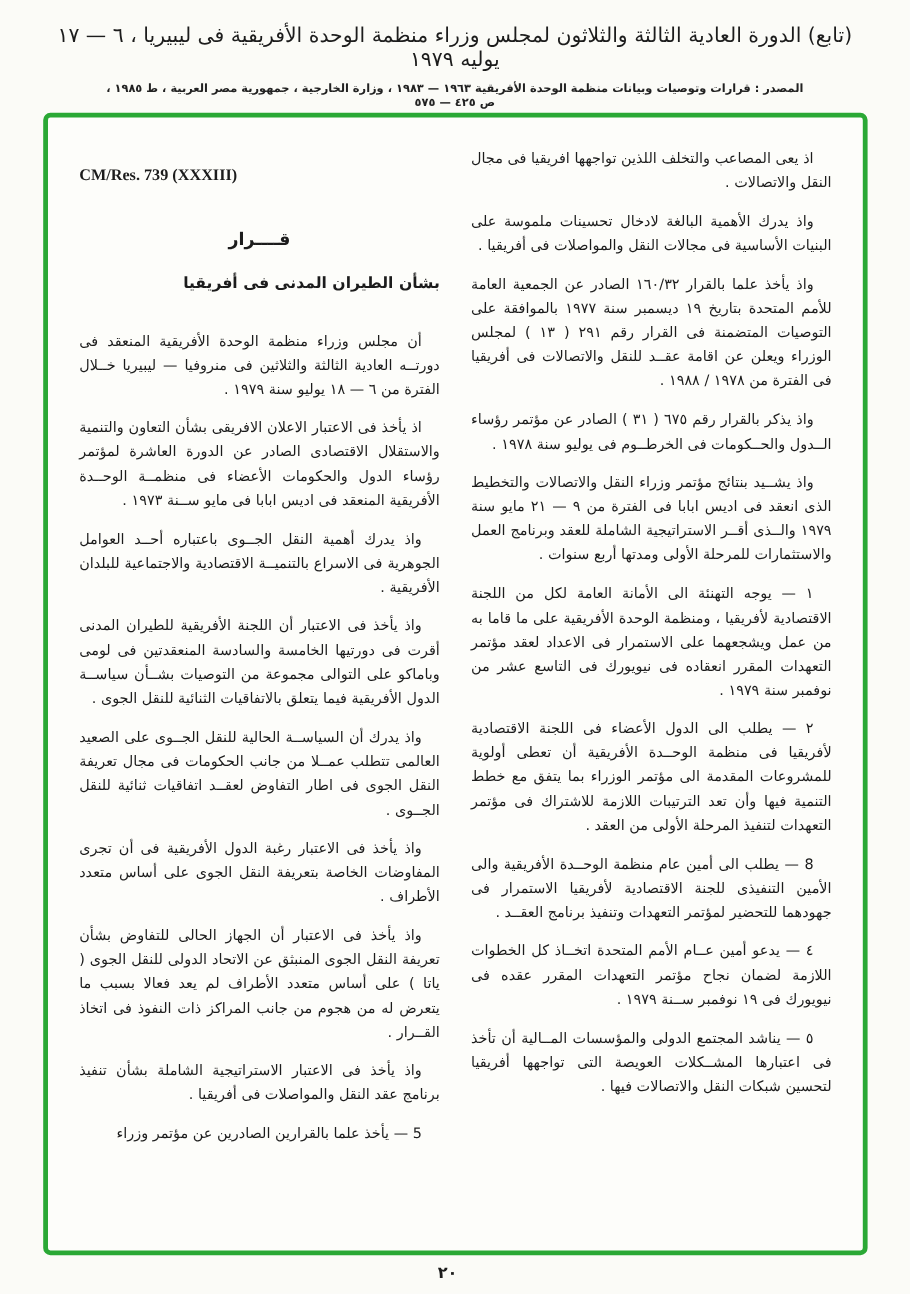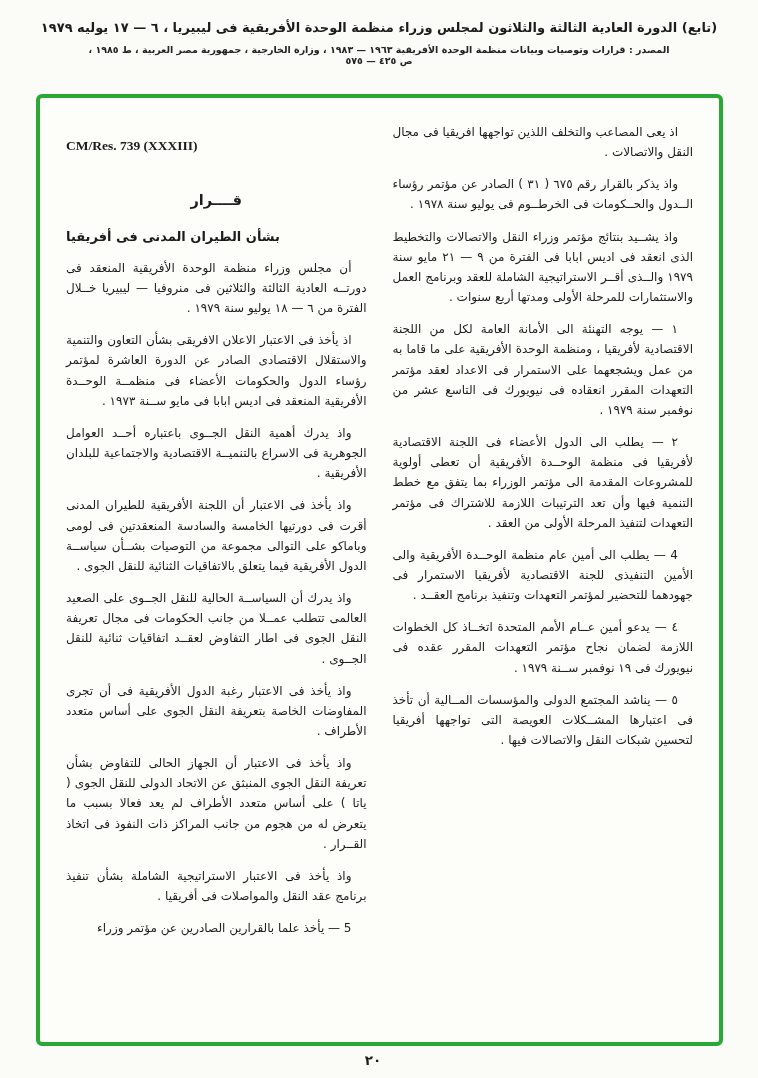--- a/index.html
+++ b/index.html
@@ -8,21 +8,21 @@
     width: 758px;
     height: 1078px;
     background: #fbfbf7;
     color: #1c1c1c;
     font-family: "DejaVu Sans", sans-serif;
     direction: rtl;
     position: relative;
     overflow: hidden;
   }
   .page-header { text-align: center; padding-top: 20px; }
-  .header-line1 { font-size: 13px; font-weight: bold; padding: 0 40px; }
+  .header-line1 { font-size: 17px; font-weight: normal; padding: 0 40px; }
   .header-line2 { font-size: 9.5px; font-weight: bold; margin-top: 9px; padding: 0 88px; color: #222; }
   .frame {
     position: absolute;
     left: 36px;
     top: 94px;
     width: 687px;
     height: 952px;
     border: 4px solid #2aa835;
     border-radius: 6px;
     background: #fdfdfa;
@@ -51,22 +51,22 @@
   }
   .res-title {
     font-size: 14.5px;
     font-weight: bold;
     text-align: center;
     margin: 0 0 14px;
   }
   .res-subtitle {
     font-size: 13px;
     font-weight: bold;
-    text-align: left;
-    margin: 0 0 10px;
+    text-align: right;
+    margin: 0 0 26px;
   }
   .page-footer {
     position: absolute;
     left: 0;
     right: 12px;
     top: 1050px;
     text-align: center;
   }
   .page-number { font-size: 13.5px; font-weight: bold; }
 </style>
@@ -78,25 +78,27 @@
   <header class="page-header">
     <div class="header-line1">(تابع) الدورة العادية الثالثة والثلاثون لمجلس وزراء منظمة الوحدة الأفريقية فى ليبيريا ، ٦ — ١٧ يوليه ١٩٧٩</div>
     <div class="header-line2">المصدر : قرارات وتوصيات وبيانات منظمة الوحدة الأفريقية ١٩٦٣ — ١٩٨٣ ، وزارة الخارجية ، جمهورية مصر العربية ، ط ١٩٨٥ ، ص ٤٢٥ — ٥٧٥</div>
   </header>
 
   <div class="frame">
     <div class="content">
 
       <section class="col col-right">
         <p>اذ يعى المصاعب والتخلف اللذين تواجهها افريقيا فى مجال النقل والاتصالات .</p>
+        <p>واذ يدرك الأهمية البالغة لادخال تحسينات ملموسة على البنيات الأساسية فى مجالات النقل والمواصلات فى أفريقيا .</p>
+        <p>واذ يأخذ علما بالقرار ١٦٠/٣٢ الصادر عن الجمعية العامة للأمم المتحدة بتاريخ ١٩ ديسمبر سنة ١٩٧٧ بالموافقة على التوصيات المتضمنة فى القرار رقم ٢٩١ ( ١٣ ) لمجلس الوزراء ويعلن عن اقامة عقــد للنقل والاتصالات فى أفريقيا فى الفترة من ١٩٧٨ / ١٩٨٨ .</p>
         <p>واذ يذكر بالقرار رقم ٦٧٥ ( ٣١ ) الصادر عن مؤتمر رؤساء الــدول والحــكومات فى الخرطــوم فى يوليو سنة ١٩٧٨ .</p>
         <p>واذ يشــيد بنتائج مؤتمر وزراء النقل والاتصالات والتخطيط الذى انعقد فى اديس ابابا فى الفترة من ٩ — ٢١ مايو سنة ١٩٧٩ والــذى أقــر الاستراتيجية الشاملة للعقد وبرنامج العمل والاستثمارات للمرحلة الأولى ومدتها أربع سنوات .</p>
         <p>١ — يوجه التهنئة الى الأمانة العامة لكل من اللجنة الاقتصادية لأفريقيا ، ومنظمة الوحدة الأفريقية على ما قاما به من عمل ويشجعهما على الاستمرار فى الاعداد لعقد مؤتمر التعهدات المقرر انعقاده فى نيويورك فى التاسع عشر من نوفمبر سنة ١٩٧٩ .</p>
         <p>٢ — يطلب الى الدول الأعضاء فى اللجنة الاقتصادية لأفريقيا فى منظمة الوحــدة الأفريقية أن تعطى أولوية للمشروعات المقدمة الى مؤتمر الوزراء بما يتفق مع خطط التنمية فيها وأن تعد الترتيبات اللازمة للاشتراك فى مؤتمر التعهدات لتنفيذ المرحلة الأولى من العقد .</p>
-        <p>4 — يطلب الى أمين عام منظمة الوحــدة الأفريقية والى الأمين التنفيذى للجنة الاقتصادية لأفريقيا الاستمرار فى جهودهما للتحضير لمؤتمر التعهدات وتنفيذ برنامج العقــد .</p>
+        <p>8 — يطلب الى أمين عام منظمة الوحــدة الأفريقية والى الأمين التنفيذى للجنة الاقتصادية لأفريقيا الاستمرار فى جهودهما للتحضير لمؤتمر التعهدات وتنفيذ برنامج العقــد .</p>
         <p>٤ — يدعو أمين عــام الأمم المتحدة اتخــاذ كل الخطوات اللازمة لضمان نجاح مؤتمر التعهدات المقرر عقده فى نيويورك فى ١٩ نوفمبر ســنة ١٩٧٩ .</p>
         <p>٥ — يناشد المجتمع الدولى والمؤسسات المــالية أن تأخذ فى اعتبارها المشــكلات العويصة التى تواجهها أفريقيا لتحسين شبكات النقل والاتصالات فيها .</p>
       </section>
 
       <section class="col col-left">
         <div class="res-ref">CM/Res. 739 (XXXIII)</div>
         <h1 class="res-title">قــــرار</h1>
         <h2 class="res-subtitle">بشأن الطيران المدنى فى أفريقيا</h2>
         <p>أن مجلس وزراء منظمة الوحدة الأفريقية المنعقد فى دورتــه العادية الثالثة والثلاثين فى منروفيا — ليبيريا خــلال الفترة من ٦ — ١٨ يوليو سنة ١٩٧٩ .</p>
         <p>اذ يأخذ فى الاعتبار الاعلان الافريقى بشأن التعاون والتنمية والاستقلال الاقتصادى الصادر عن الدورة العاشرة لمؤتمر رؤساء الدول والحكومات الأعضاء فى منظمــة الوحــدة الأفريقية المنعقد فى اديس ابابا فى مايو ســنة ١٩٧٣ .</p>

